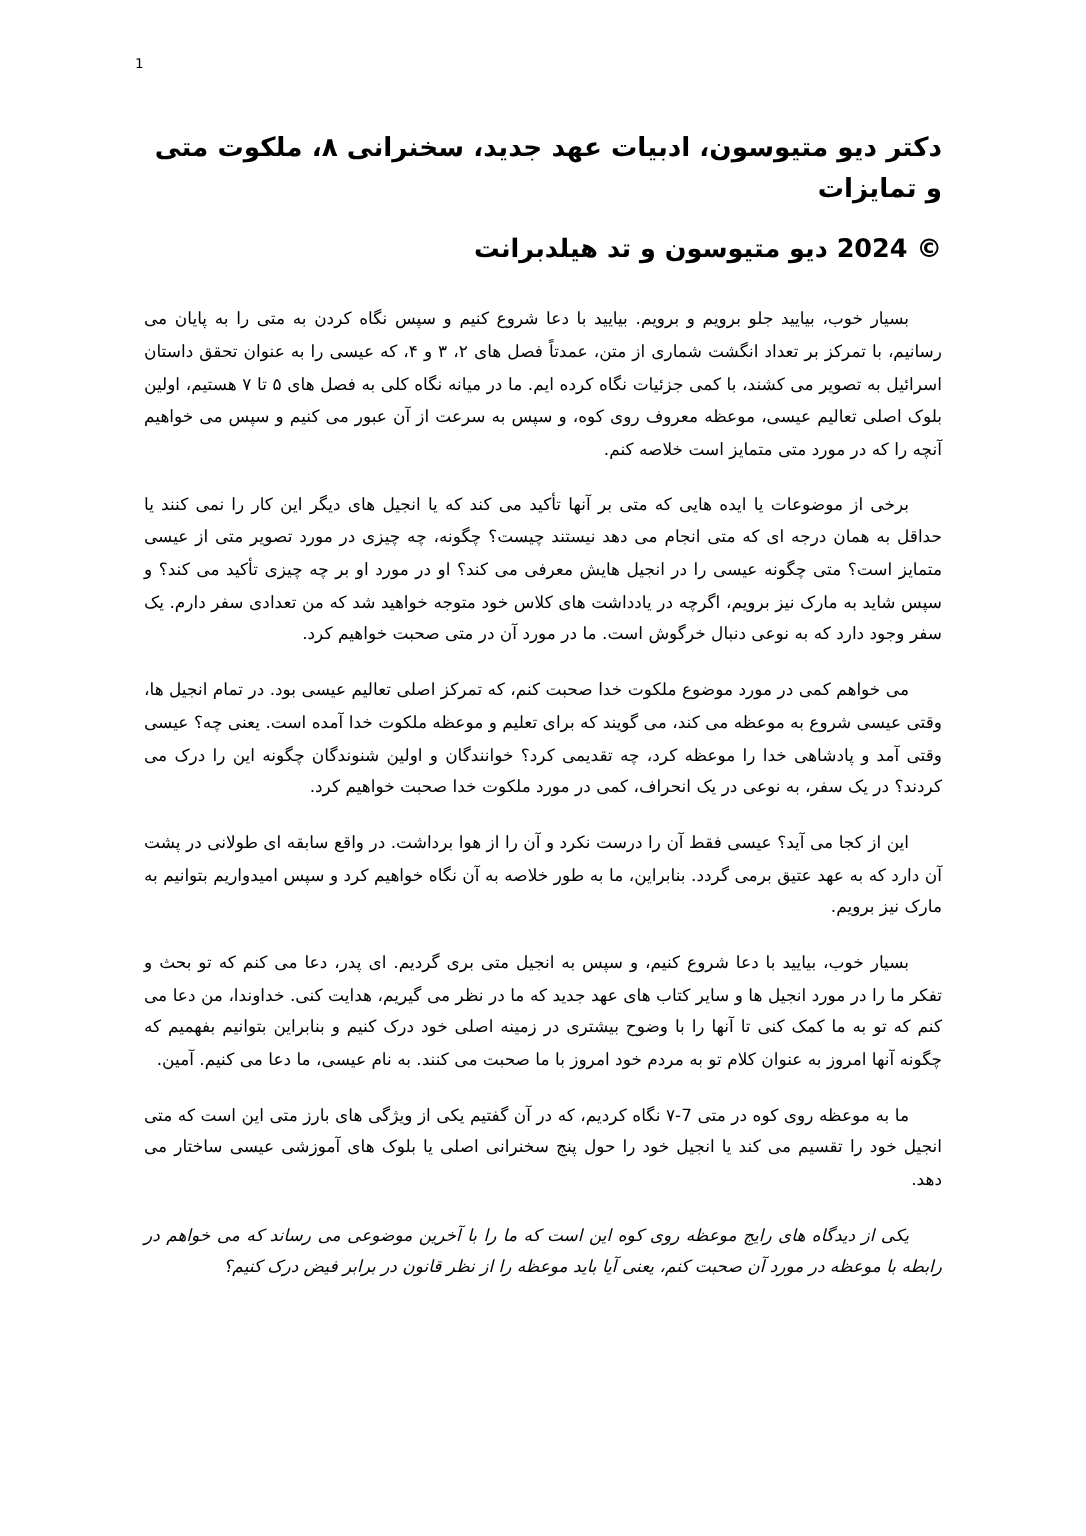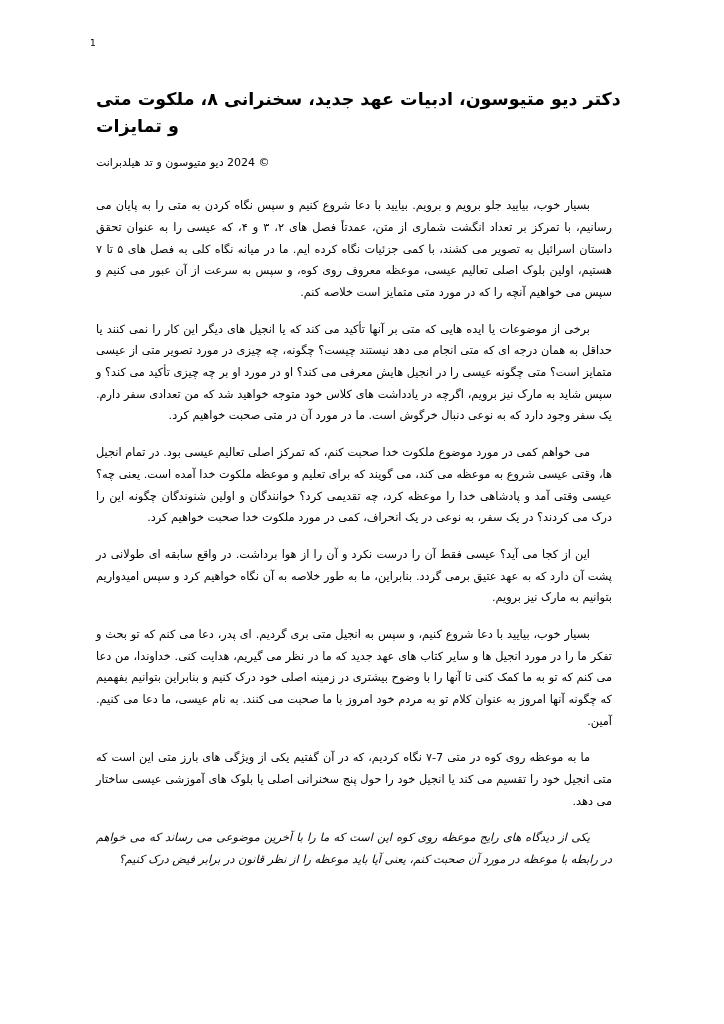--- a/index.html
+++ b/index.html
@@ -29,39 +29,39 @@
     font-size: 9px;
     color: #000;
     direction: ltr;
     text-align: left;
   }
   .doc-title {
     margin: 48px 0 0 0;
     font-size: 17.5px;
     font-weight: bold;
     line-height: 1.55;
-    text-align: left;
+    text-align: right;
     letter-spacing: 0px;
   }
   .doc-subtitle {
     margin: 16px 0 0 0;
-    font-size: 11px;
-    font-weight: normal;
-    text-align: left;
+    font-size: 17px;
+    font-weight: bold;
+    text-align: right;
     direction: rtl;
   }
   .body-copy {
     margin-top: 26px;
   }
   .para {
     font-size: 11.3px;
     line-height: 1.92;
     text-align: justify;
     text-justify: inter-word;
-    margin: 0 16px 15px 0;
+    margin: 0 0 15px 0;
     text-indent: 22px;
   }
   .para:last-child {
     margin-bottom: 0;
     font-style: italic;
   }
 </style>
 </head>
 <body>
 

